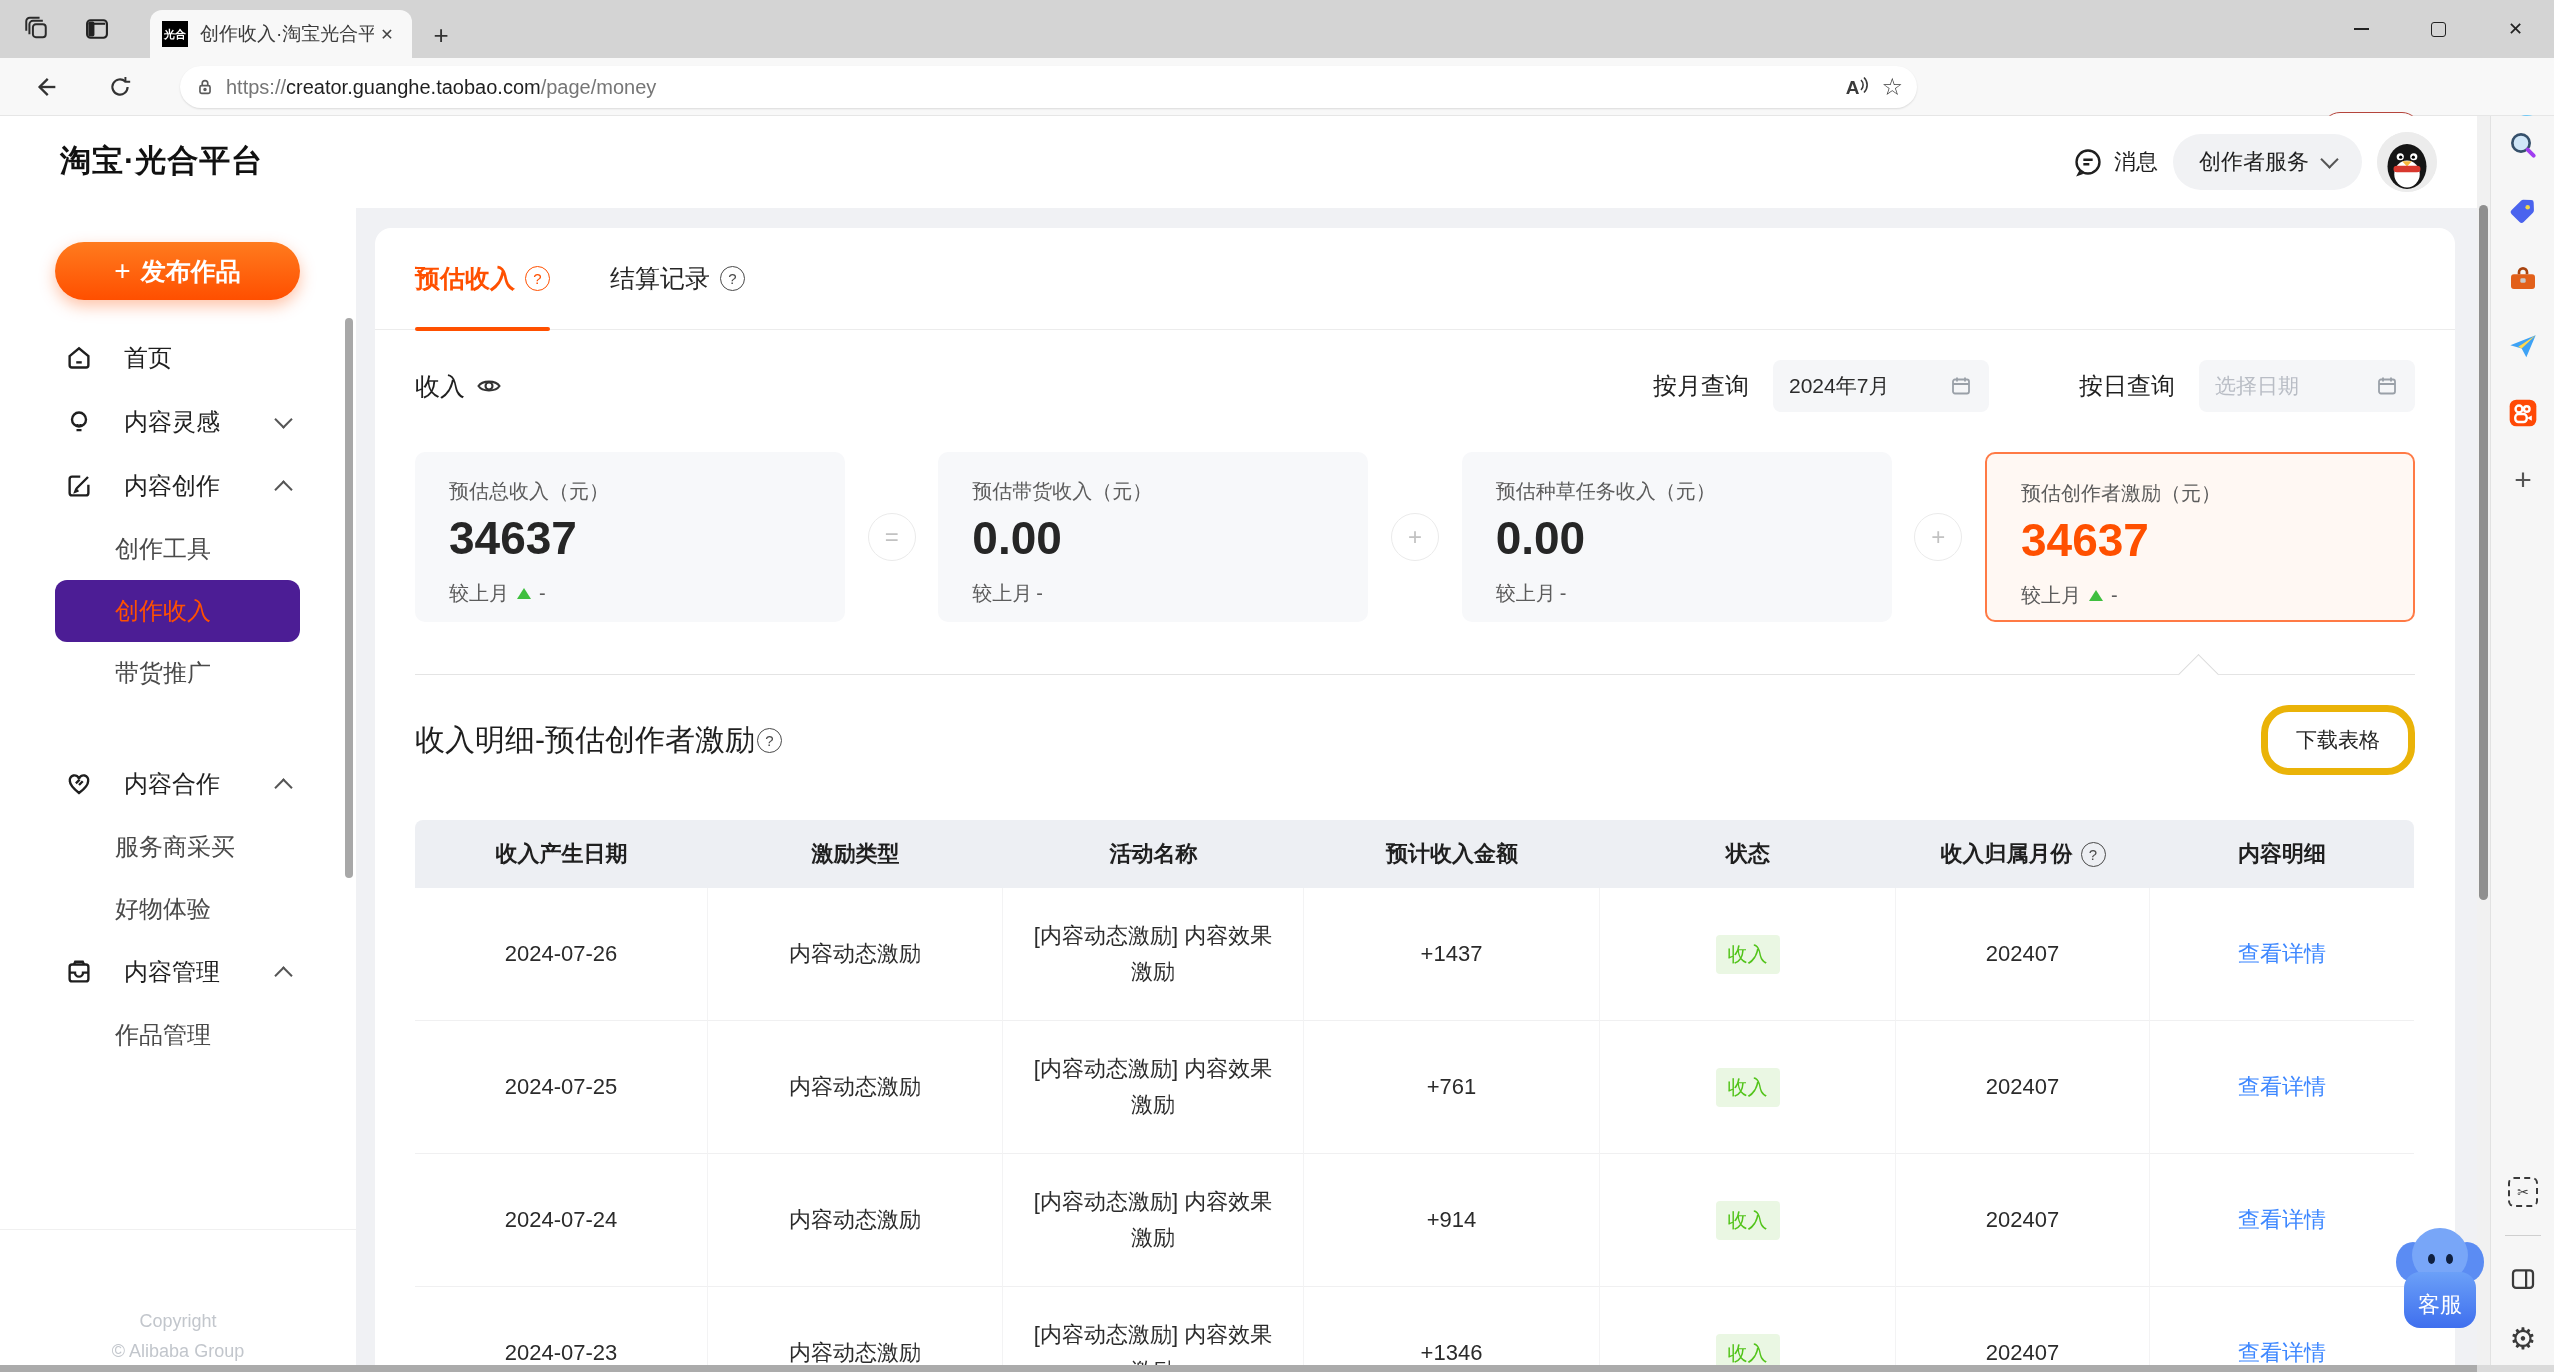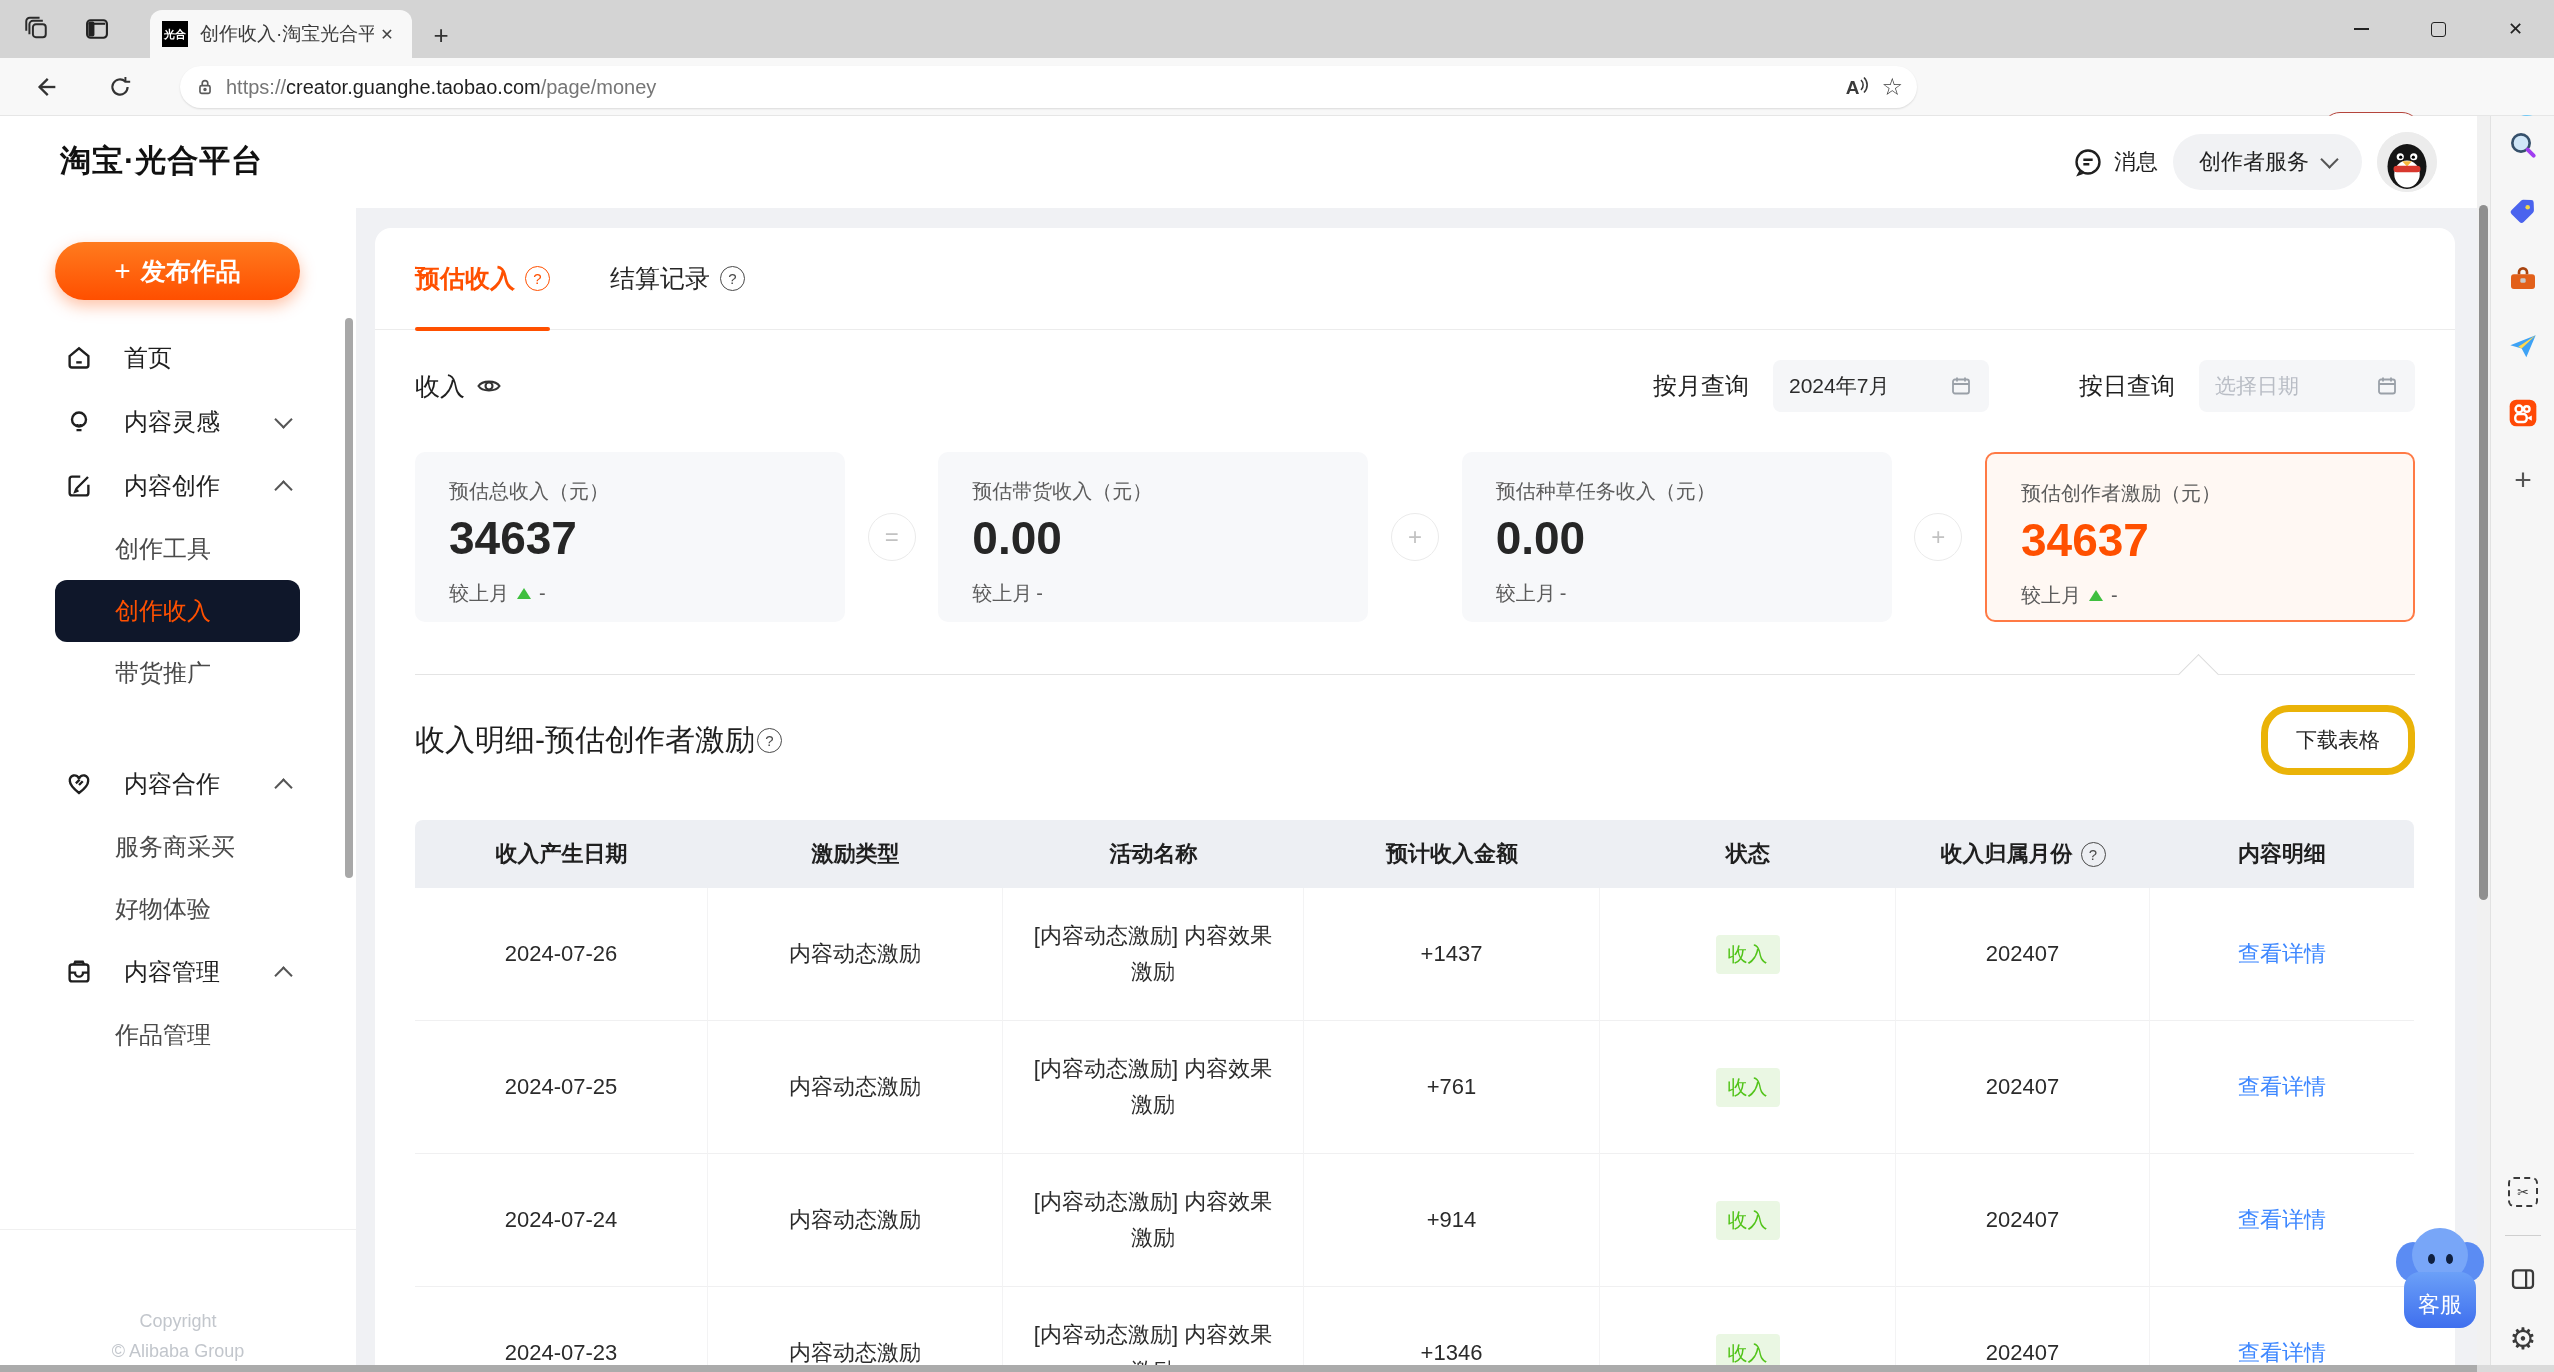--- a/index.html
+++ b/index.html
@@ -79,21 +79,21 @@
     background:linear-gradient(180deg,#ff7b1e,#ff4f00);box-shadow:0 6px 16px rgba(255,80,0,.35);
     display:flex;align-items:center;justify-content:center;gap:10px;color:#fff;font-size:25px;font-weight:bold;}
   .publish .pp{font-size:28px;font-weight:normal;}
   .nav{margin-top:26px;}
   .nrow{height:64px;display:flex;align-items:center;padding-left:64px;position:relative;}
   .nrow .nicon{width:30px;height:30px;margin-right:30px;flex:none;}
   .nrow .nlabel{font-size:24px;color:#1f1f1f;}
   .nrow .nchev{position:absolute;right:66px;}
   .sub{height:62px;margin:0 56px 0 55px;padding-left:60px;display:flex;align-items:center;border-radius:12px;}
   .sub .slabel{font-size:24px;color:#4a4a4a;}
-  .sub.active{background:#0f172a;}
+  .sub.active{background:#4c1d95;}
   .sub.active .slabel{color:#ff5000;}
   .gap-lg{height:48px;}
   .side-scroll{position:absolute;right:3px;top:110px;width:8px;height:560px;background:#a8a8a8;border-radius:4px;}
   .copyright{position:absolute;left:0;bottom:0;width:356px;height:66px;border-top:1px solid #f0f0f0;padding-top:76px;text-align:center;}
   .cp{font-size:18px;color:#c2c6cc;line-height:30px;}
 
   
   .content{position:absolute;left:356px;top:208px;width:2121px;height:1164px;background:#f0f1f4;overflow:hidden;}
   .main-card{position:absolute;left:19px;top:20px;width:2080px;height:1400px;background:#fff;border-radius:16px 16px 0 0;}
   .tabs-row{height:102px;padding:0 40px;display:flex;align-items:center;gap:60px;border-bottom:1px solid #ececec;box-sizing:border-box;}

